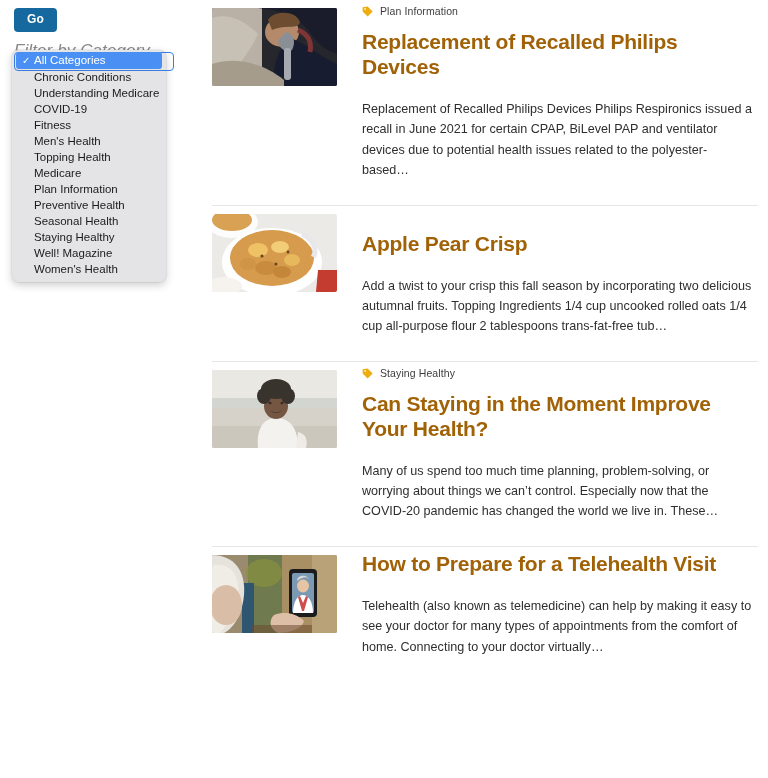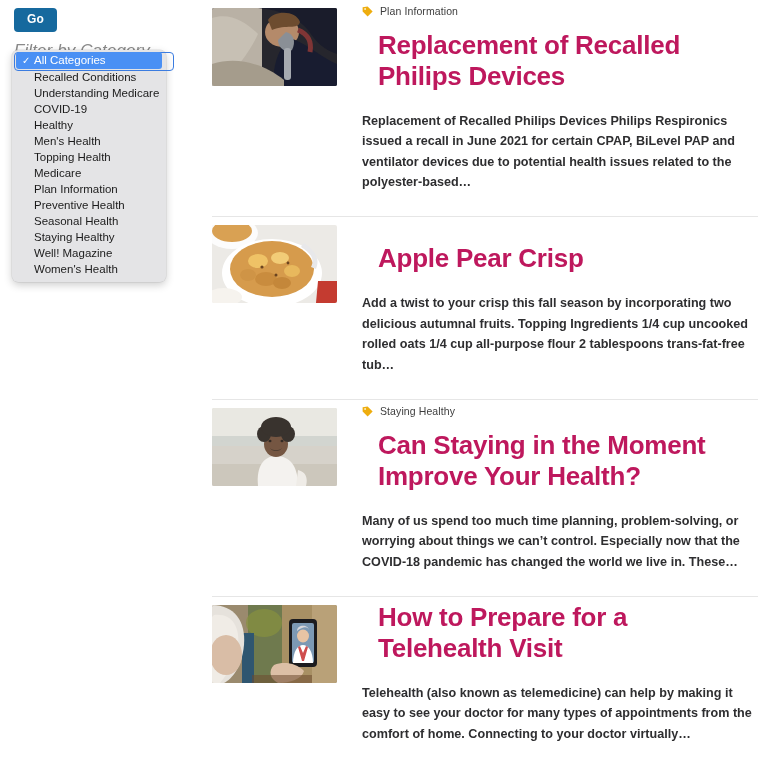--- a/index.html
+++ b/index.html
@@ -158,36 +158,35 @@
   .tag-icon { flex: 0 0 auto; display: block; }
 
   .tag-text {
     font-size: 10.5px;
     color: #3d3d3d;
     letter-spacing: 0.1px;
     line-height: 13px;
   }
 
   .article-title {
-    font-size: 26px;
+    font-size: 21px;
     font-weight: bold;
-    color: #be185d;
+    color: #a16207;
     line-height: 1.19;
     letter-spacing: -0.25px;
-    margin: 0 0 19px 16px;
+    margin: 0 0 19px 0;
     cursor: pointer;
   }
 
   .article-excerpt {
     font-size: 12.6px;
     color: #2e2e30;
     line-height: 1.62;
     margin: 0;
     max-width: 390px;
-    font-weight: bold;
   }
 
   
   .article.no-tag .article-body { padding-top: 26px; }
   .article.no-tag .article-title { margin-bottom: 19px; }
 </style>
 </head>
 <body>
 
 <div id="page">
@@ -198,33 +197,33 @@
   </div>
 
   <div class="select-popup">
     <div class="focus-ring"></div>
     <div class="opt selected">
       <span class="check">✓</span>
       <span>All Categories</span>
     </div>
     <div class="opt">
       
-      <span>Recalled Conditions</span>
+      <span>Chronic Conditions</span>
     </div>
     <div class="opt">
       
       <span>Understanding Medicare</span>
     </div>
     <div class="opt">
       
       <span>COVID-19</span>
     </div>
     <div class="opt">
       
-      <span>Healthy</span>
+      <span>Fitness</span>
     </div>
     <div class="opt">
       
       <span>Men's Health</span>
     </div>
     <div class="opt">
       
       <span>Topping Health</span>
     </div>
     <div class="opt">
@@ -344,21 +343,21 @@
       </div>
       <div class="article-body">
         <div class="tagline">
           <svg class="tag-icon" width="11" height="11" viewBox="0 0 11 11">
             <path d="M0.6 1.2 L5.6 0.4 L10.6 5.4 L5.6 10.4 L0.6 5.4 Z" fill="#eead0e"></path>
             <circle cx="3.1" cy="3.0" r="0.9" fill="#ffffff" opacity="0.85"></circle>
           </svg>
           <span class="tag-text">Staying Healthy</span>
         </div>
         <h2 class="article-title">Can Staying in the Moment Improve Your Health?</h2>
-        <p class="article-excerpt">Many of us spend too much time planning, problem-solving, or worrying about things we can’t control. Especially now that the COVID-18 pandemic has changed the world we live in. These…</p>
+        <p class="article-excerpt">Many of us spend too much time planning, problem-solving, or worrying about things we can’t control. Especially now that the COVID-20 pandemic has changed the world we live in. These…</p>
       </div>
     </div>
 
     <div class="divider"></div>
 
     <div class="article">
       <div class="thumb">
         <svg viewBox="0 0 125 78">
           <rect width="125" height="78" fill="#9a8a6e"></rect>
           <rect x="36" y="0" width="34" height="78" fill="#6f7a4e"></rect>

